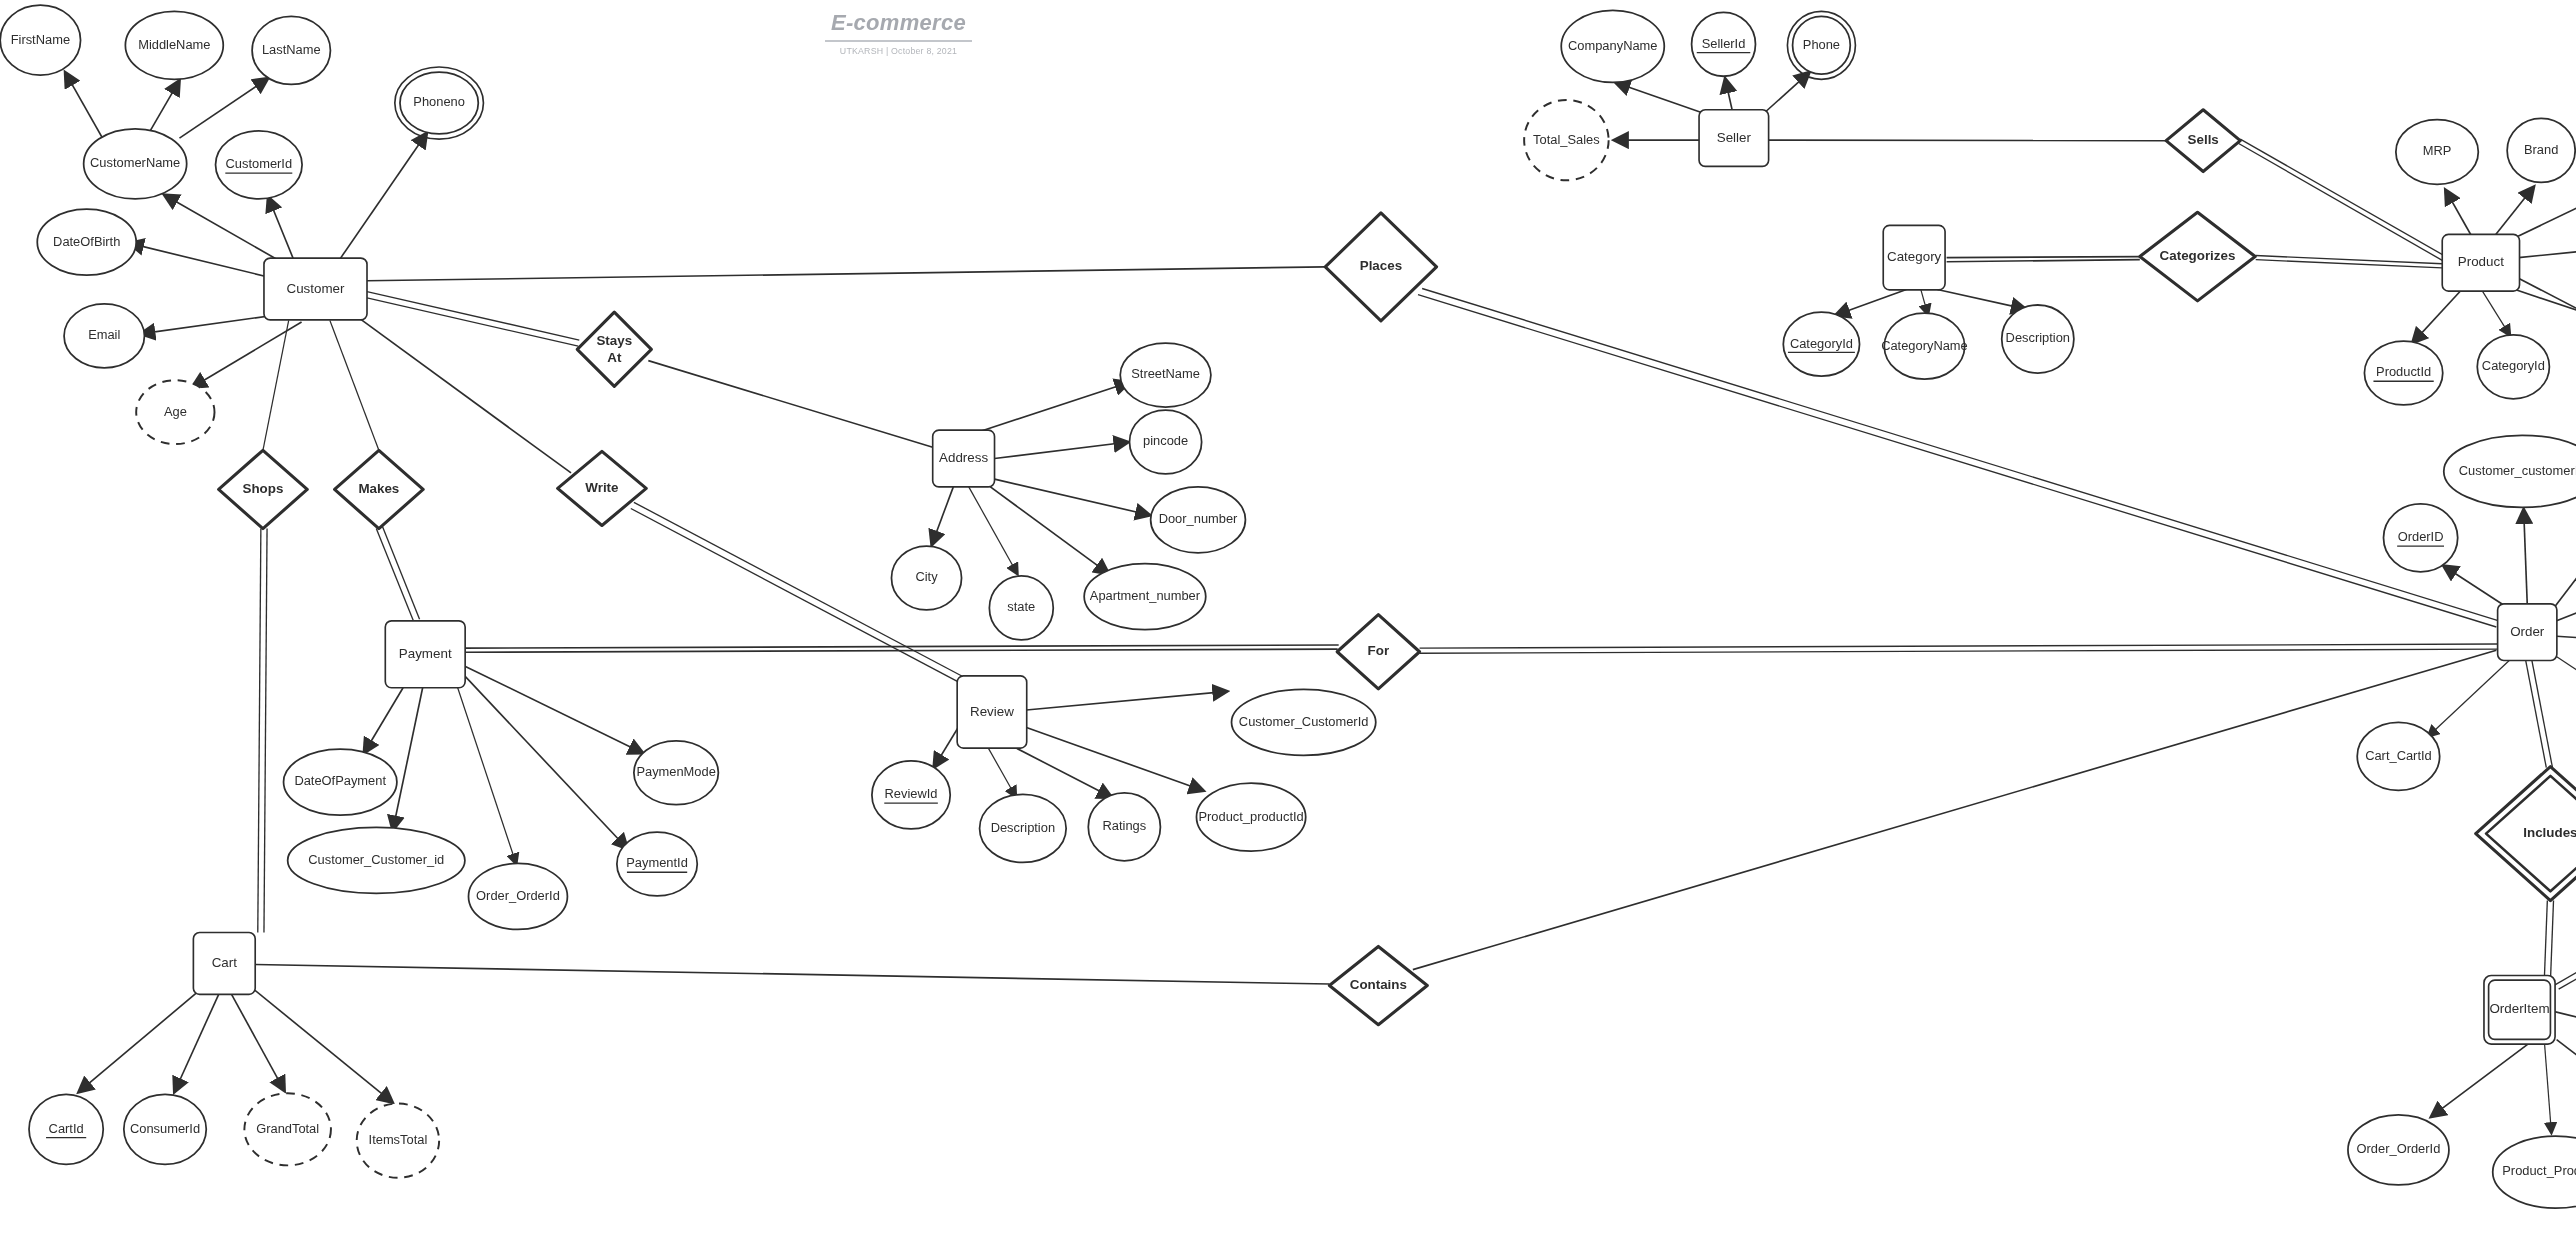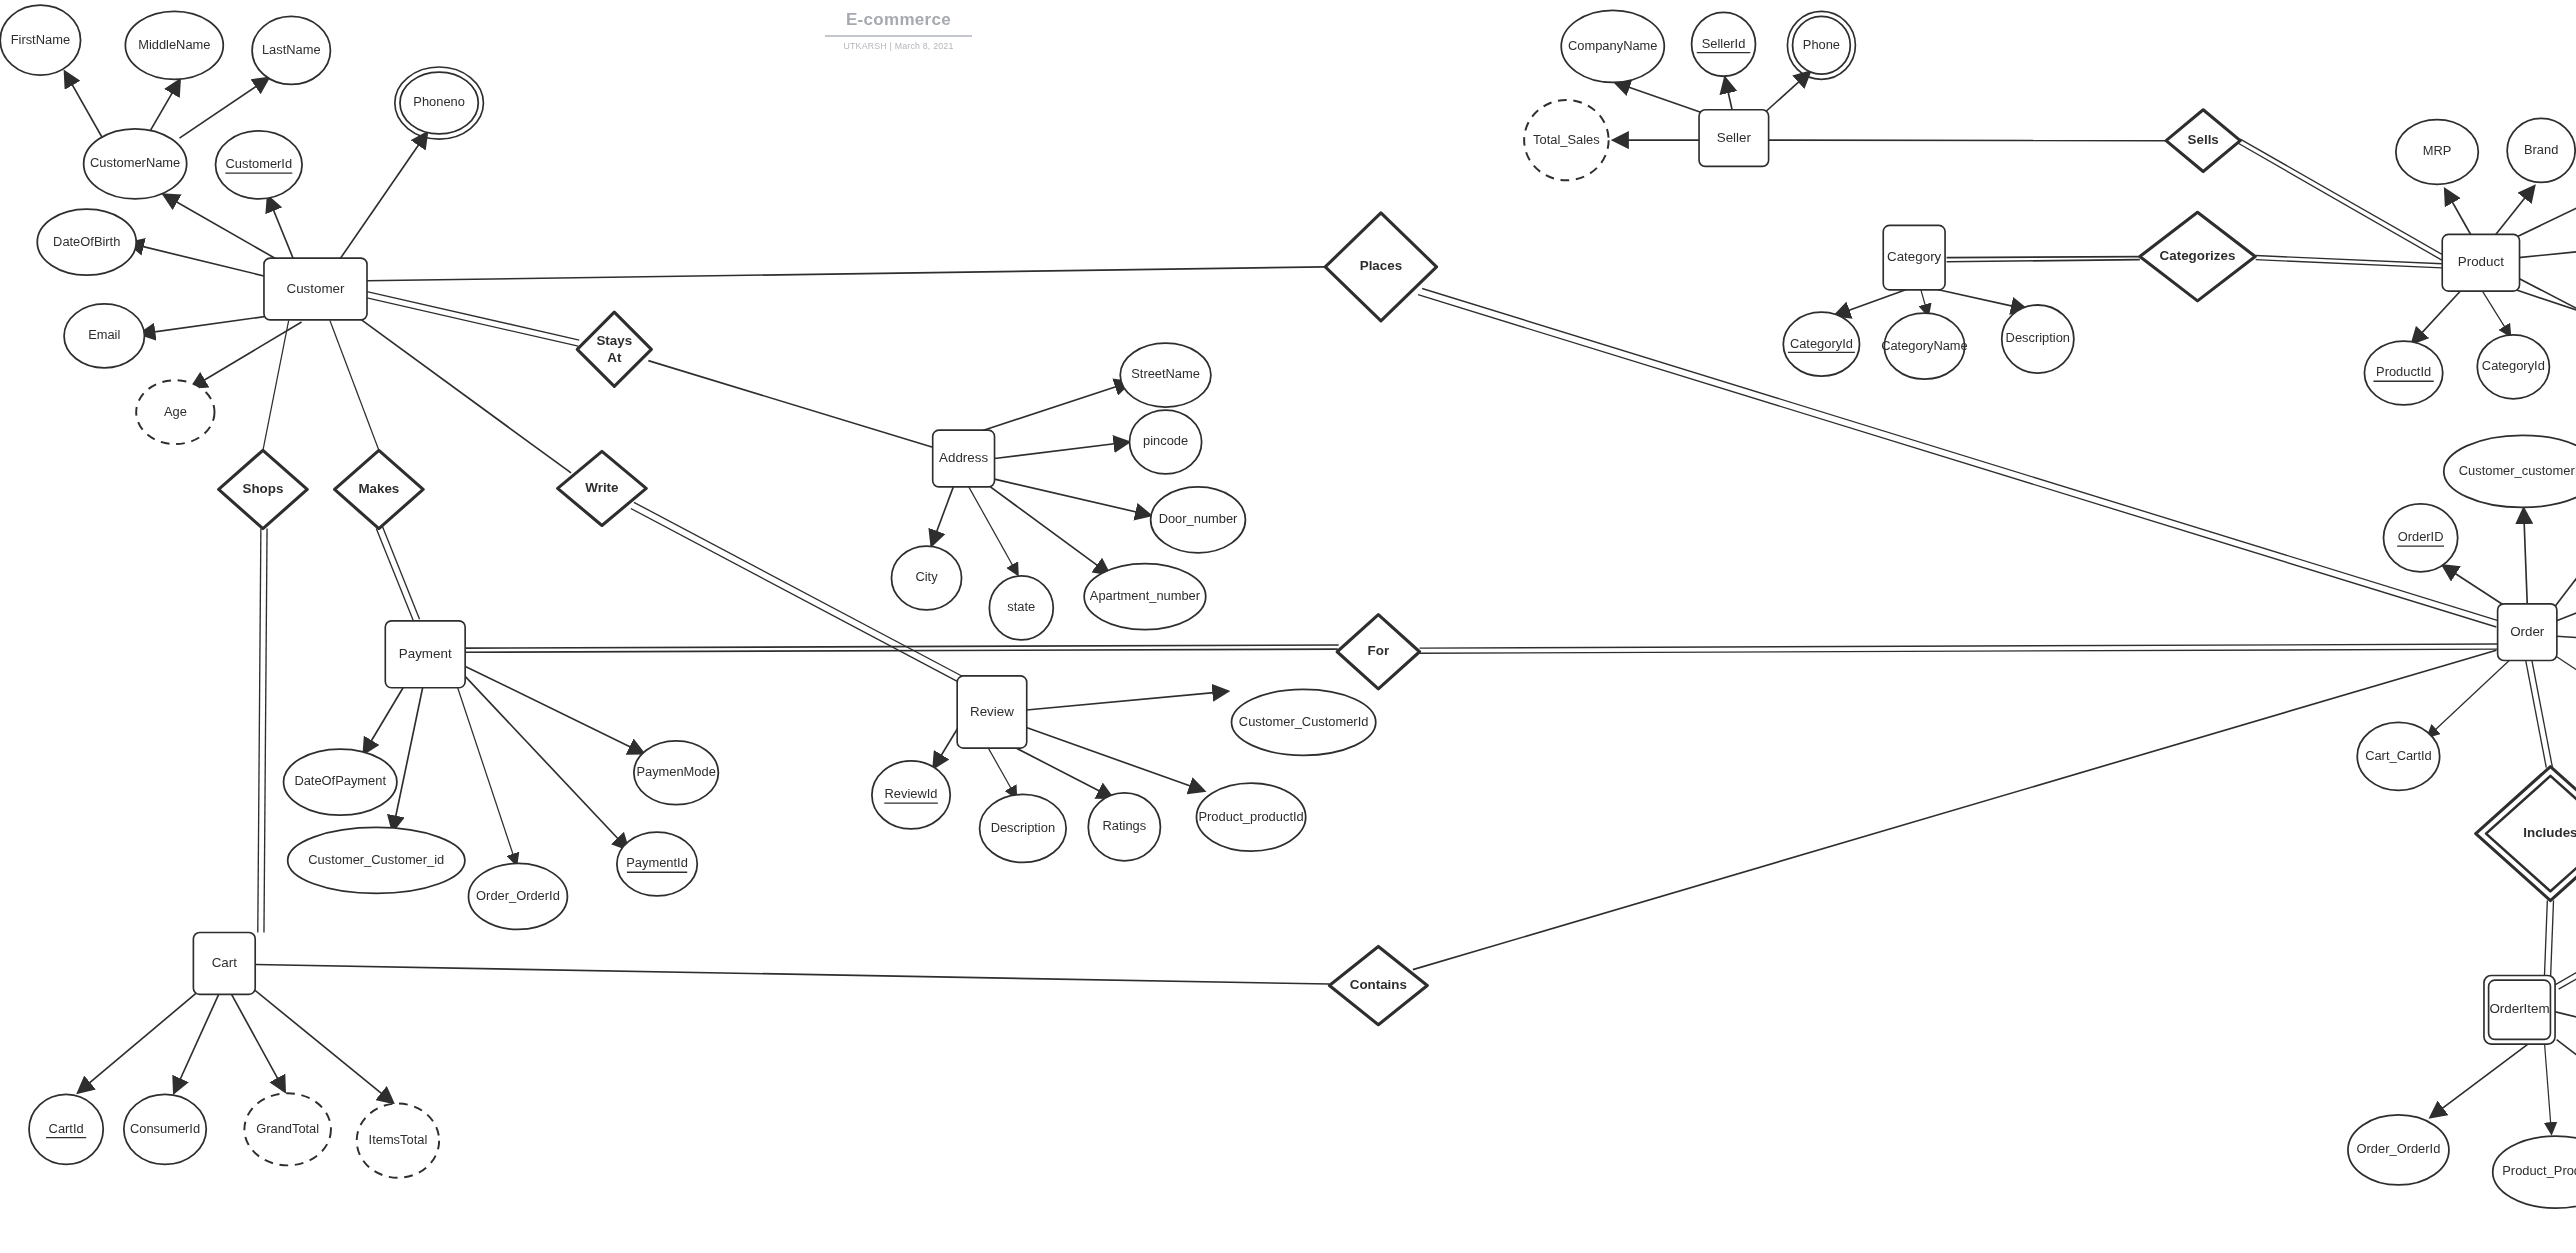--- a/index.html
+++ b/index.html
@@ -1,20 +1,20 @@
 <!DOCTYPE html>
 <html style="font-size:8.2px"><head>
 <meta charset="utf-8">
 <style>
   html,body{margin:0;padding:0;background:#ffffff;}
   body{font-family:"Liberation Sans",sans-serif;}
   #stage{position:relative;width:3462px;height:1254px;background:#fff;overflow:hidden;}
   #svg{position:absolute;inset:0;width:3462px;height:1254px;}
   .title-block{position:absolute;left:824px;top:11.3px;width:149px;text-align:center;}
-  .title-main{font-size:17px;font-weight:bold;color:#a6a9af;letter-spacing:0.3px;line-height:1.1;}
+  .title-main{font-size:22px;font-weight:bold;color:#a6a9af;letter-spacing:0.3px;line-height:1.1;font-style:italic;}
   .title-rule{height:2.1px;background:#c3c6cb;margin:4.6px 1px 4.1px 1px;}
   .title-sub{font-size:8.8px;color:#b3b6bb;letter-spacing:0.2px;}
   text{font-family:"Liberation Sans",sans-serif;fill:#2e2e2e;}
   .ent-label{font-size:26px;text-anchor:middle;dominant-baseline:middle;}
   .attr-label{font-size:25px;text-anchor:middle;dominant-baseline:middle;}
   .rel-label{font-size:26px;font-weight:bold;text-anchor:middle;dominant-baseline:middle;}
   .ent-shape{fill:#ffffff;stroke:#2e2e2e;stroke-width:3.2;}
   .ent-shape-inner{fill:#ffffff;stroke:#2e2e2e;stroke-width:3.2;}
   .attr-shape{fill:#ffffff;stroke:#2e2e2e;stroke-width:3.4;}
   .attr-shape-derived{fill:#ffffff;stroke:#2e2e2e;stroke-width:3.8;stroke-dasharray:17 13;}
@@ -508,16 +508,16 @@
         <g>
           <ellipse cx="5290" cy="2080" rx="72" ry="68" class="attr-shape"></ellipse>
           <text x="5290" y="2080" class="attr-label">Item_MRP</text>
         </g>
       </g>
   </svg>
 
   <div class="title-block">
     <div class="title-main">E-commerce</div>
     <div class="title-rule"></div>
-    <div class="title-sub">UTKARSH   |   March 8, 2021</div>
+    <div class="title-sub">UTKARSH   |   October 8, 2021</div>
   </div>
 </div>
 
 
 </body></html>

